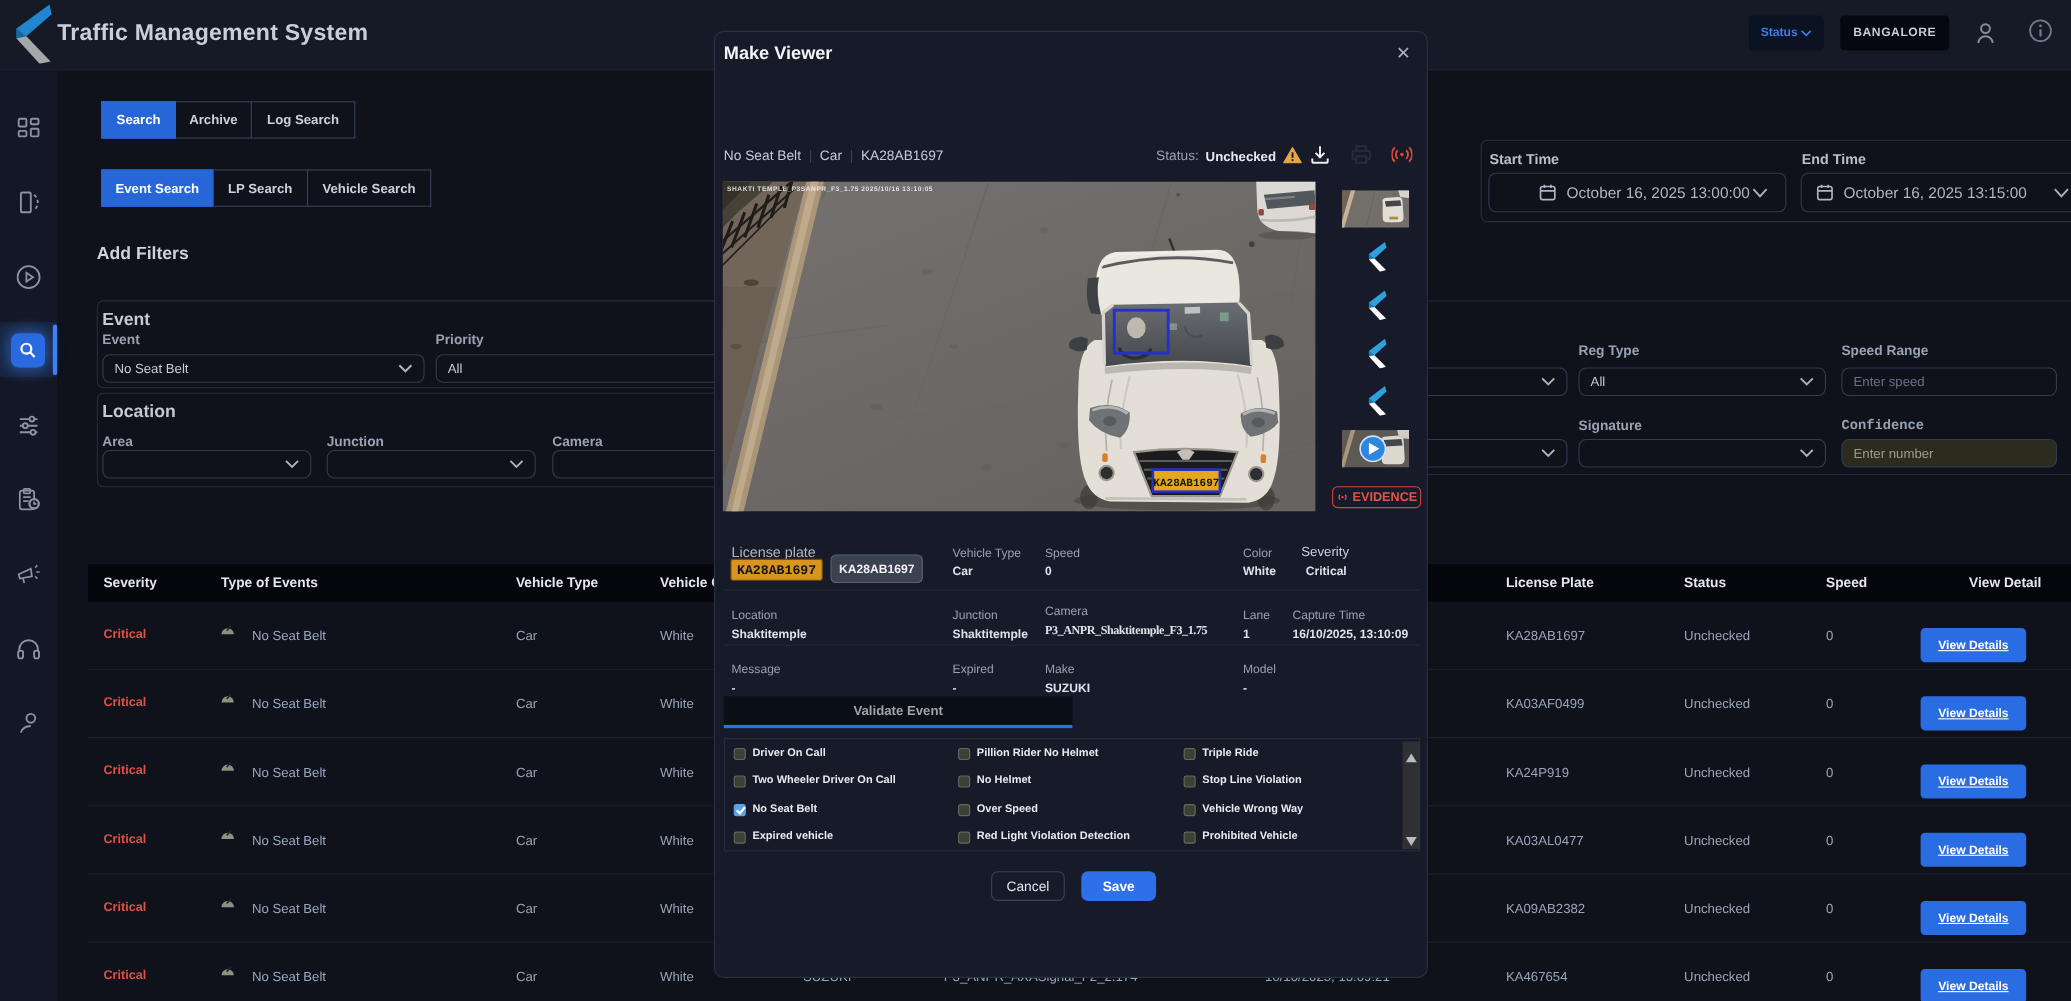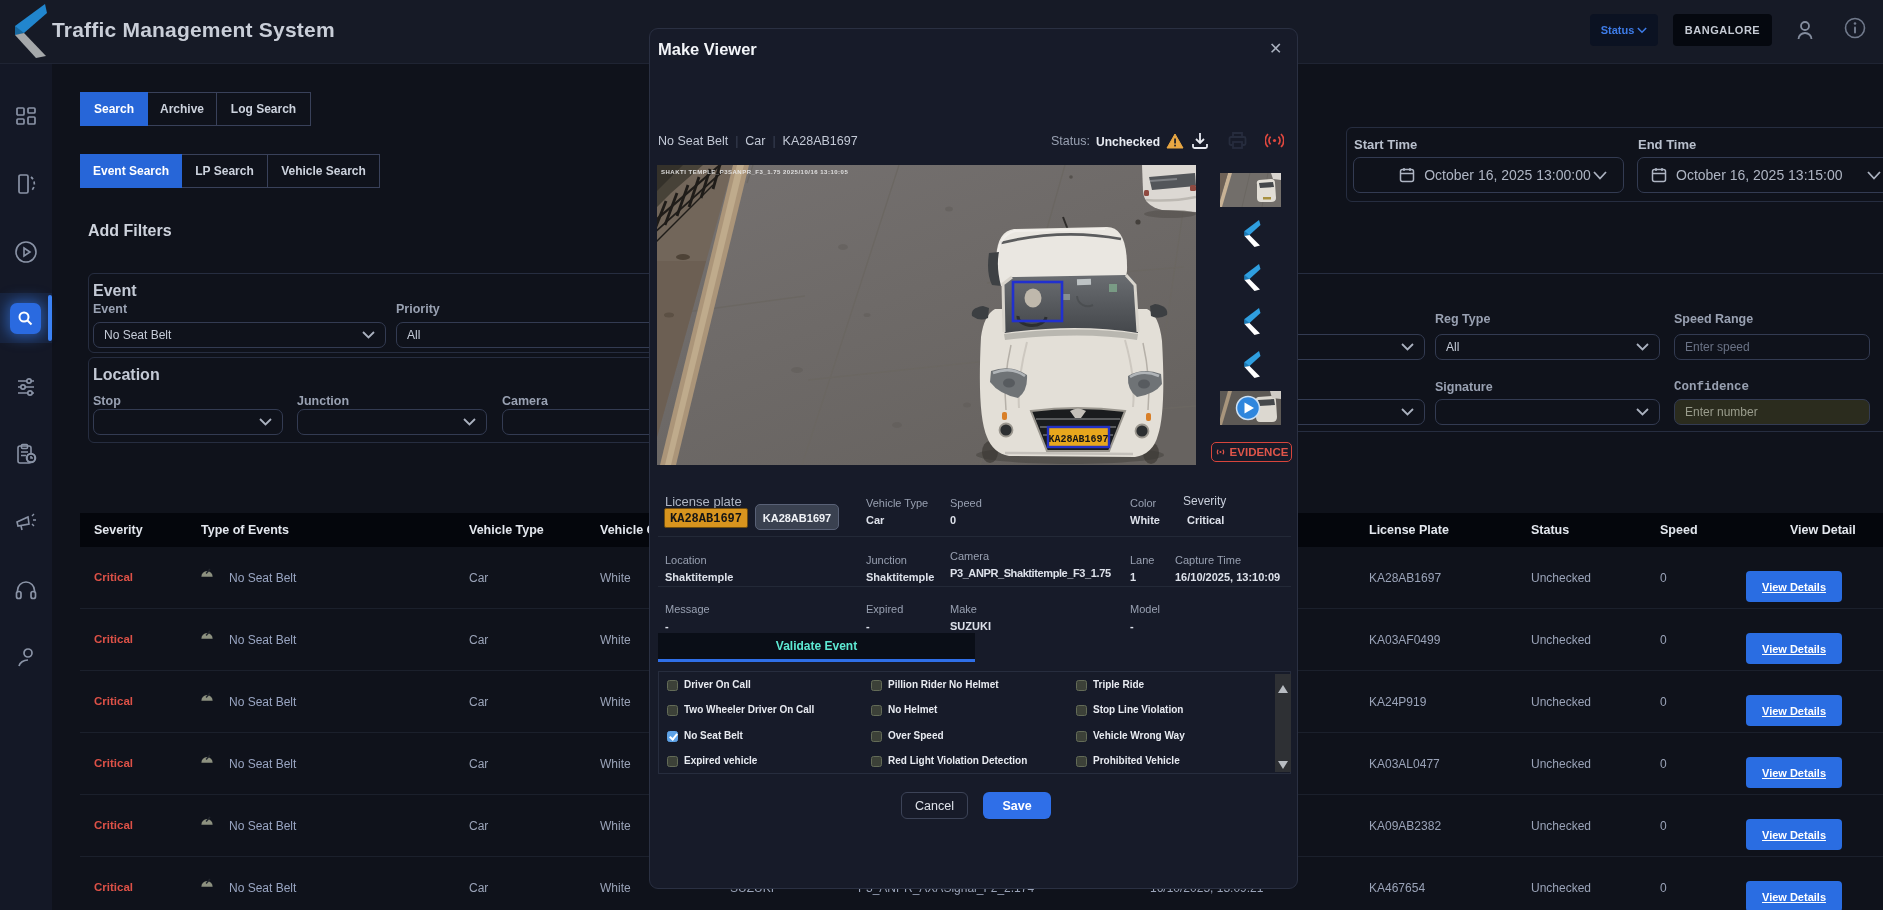--- a/index.html
+++ b/index.html
@@ -24,21 +24,21 @@
     border-radius:7px; background:#2a6ae0; box-shadow:0 0 14px 3px rgba(59,130,246,0.55);
     display:flex; align-items:center; justify-content:center; }
   #sb-active .bar { position:absolute; right:0; top:2px; width:4px; height:46px;
     background:#3b82f6; border-radius:3px; }
   
   .tabrow { position:absolute; display:flex; }
   .tab { height:34px; display:flex; align-items:center; justify-content:center;
     font-size:12px; font-weight:bold; color:#ccd2dd; border:1px solid #39415a;
     border-left:none; white-space:nowrap; }
   .tab:first-child { border-left:1px solid #39415a; }
-  .tab.on { background:#2766d8; border-color:#2766d8; color:#fff; }
+  .tab.on { background:#2766d8; border-color:#2766d8; color:#fff;margin-left:12px; }
   #addfilters { position:absolute; left:88px; top:222px; font-size:16px; font-weight:bold; color:#ced3dd; }
   
   .fs { position:absolute; border:1px solid #262d40; border-radius:6px; }
   .fs-title { position:absolute; left:4px; top:8px; font-size:16px; font-weight:bold; color:#c3c9d5; }
   .flabel { position:absolute; font-size:12.5px; font-weight:bold; color:#99a1b2; }
   .sel { position:absolute; height:26px; border:1px solid #333b52; border-radius:7px;
     background:transparent; color:#c6ccd8; font-size:12px; display:flex; align-items:center;
     padding:0 10px; }
   .sel .chev { position:absolute; right:10px; top:50%; transform:translateY(-50%); }
   .ph { color:#6a7285; }
@@ -66,21 +66,21 @@
   #mtitle { position:absolute; left:8px; top:11px; font-size:16.5px; font-weight:bold; color:#f2f4f8; }
   #mclose { position:absolute; left:619px; top:10px; font-size:16px; color:#aab1bf; }
   .minfo { position:absolute; top:105px; font-size:12.5px; }
   #mphoto { position:absolute; left:7px; top:136px; width:539px; height:300px; }
   
   .mlab { position:absolute; font-size:11px; color:#98a0b1; white-space:nowrap; }
   .mval { position:absolute; font-size:11px; font-weight:bold; color:#dde1ea; white-space:nowrap; }
   .mdiv { position:absolute; left:8px; width:633px; height:1px; background:#232937; }
   
   #vtab { position:absolute; left:8px; top:604px; width:317px; height:29px; background:#0a0e17;
-    border-bottom:3px solid #2f6fe8; color:#5eead4; font-weight:bold; font-size:12px;
+    border-bottom:3px solid #2f6fe8; color:#a3a3a3; font-weight:bold; font-size:12px;
     display:flex; align-items:center; justify-content:center; }
   #stab { position:absolute; left:325px; top:604px; width:316px; height:29px;
     color:#8b92a4; font-size:12.5px; display:flex; align-items:center; justify-content:center; }
   #chkpanel { position:absolute; left:8px; top:642px; width:633px; height:103px;
     border:1px solid #272d3e; }
   .chk { position:absolute; width:11px; height:11px; border:1.5px solid #636b57; border-radius:2.5px;
     background:#3c4138; }
   .chk.on { background:#5ea2e6; border-color:#5ea2e6; }
   .chk.on:after { content:""; position:absolute; left:3px; top:0px; width:3px; height:6px;
     border:solid #fff; border-width:0 2px 2px 0; transform:rotate(40deg); }
@@ -194,21 +194,21 @@
   <div class="flabel" style="left:307px; top:28px;">Priority</div>
   <div class="sel" style="left:307px; top:48px; width:293px;">All
     <svg class="chev" width="13" height="8" viewBox="0 0 13 8">
         <path d="M1 1 L6.5 6.5 L12 1" stroke="#aab1bf" stroke-width="1.8" fill="none"></path>
       </svg>
   </div>
 </div>
 
 <div class="fs" style="left:88px; top:357px; width:1152px; height:86px;">
   <div class="fs-title">Location</div>
-  <div class="flabel" style="left:4px; top:36px;">Stop</div>
+  <div class="flabel" style="left:4px; top:36px;">Area</div>
   <div class="sel" style="left:4px; top:51px; width:190px;">
     <svg class="chev" width="13" height="8" viewBox="0 0 13 8">
         <path d="M1 1 L6.5 6.5 L12 1" stroke="#aab1bf" stroke-width="1.8" fill="none"></path>
       </svg>
   </div>
   <div class="flabel" style="left:208px; top:36px;">Junction</div>
   <div class="sel" style="left:208px; top:51px; width:190px;">
     <svg class="chev" width="13" height="8" viewBox="0 0 13 8">
         <path d="M1 1 L6.5 6.5 L12 1" stroke="#aab1bf" stroke-width="1.8" fill="none"></path>
       </svg>
@@ -599,21 +599,21 @@
   <div class="mlab" style="left:480px; top:468px;">Color</div>
   <div class="mval" style="left:480px; top:485px;">White</div>
   <div class="mlab" style="left:533px; top:465px; font-size:12px; color:#c9cfdb;">Severity</div>
   <div class="mval" style="left:537px; top:485px;">Critical</div>
   <div class="mdiv" style="top:507px;"></div>
   <div class="mlab" style="left:15px; top:525px;">Location</div>
   <div class="mval" style="left:15px; top:542px;">Shaktitemple</div>
   <div class="mlab" style="left:216px; top:525px;">Junction</div>
   <div class="mval" style="left:216px; top:542px;">Shaktitemple</div>
   <div class="mlab" style="left:300px; top:521px;">Camera</div>
-  <div class="mval" style="left:300px; top:538px; letter-spacing:-0.4px;">P3_ANPR_Shaktitemple_F3_1.75</div>
+  <div class="mval" style="left:300px; top:538px; letter-spacing:-0.4px;font-family:Liberation Serif, serif;">P3_ANPR_Shaktitemple_F3_1.75</div>
   <div class="mlab" style="left:480px; top:525px;">Lane</div>
   <div class="mval" style="left:480px; top:542px;">1</div>
   <div class="mlab" style="left:525px; top:525px;">Capture Time</div>
   <div class="mval" style="left:525px; top:542px;">16/10/2025, 13:10:09</div>
   <div class="mdiv" style="top:557px;"></div>
   <div class="mlab" style="left:15px; top:574px;">Message</div>
   <div class="mval" style="left:15px; top:591px;">-</div>
   <div class="mlab" style="left:216px; top:574px;">Expired</div>
   <div class="mval" style="left:216px; top:591px;">-</div>
   <div class="mlab" style="left:300px; top:574px;">Make</div>

